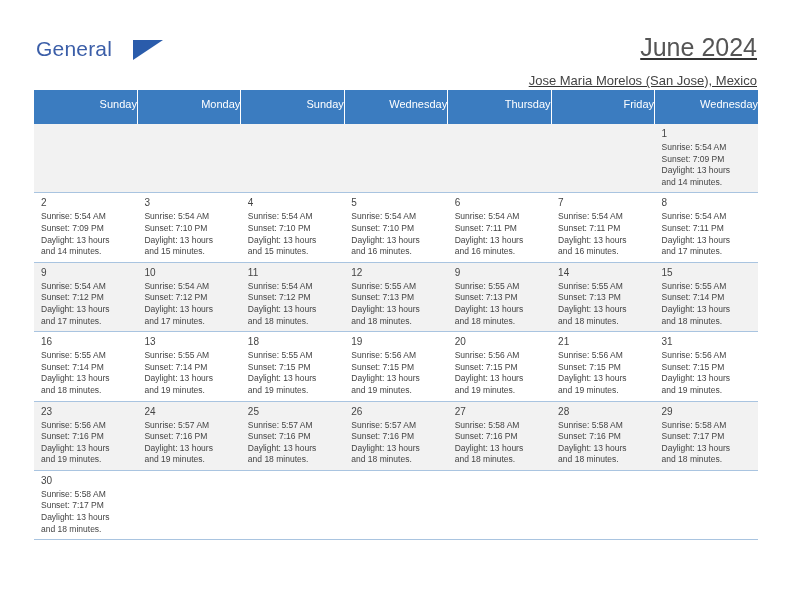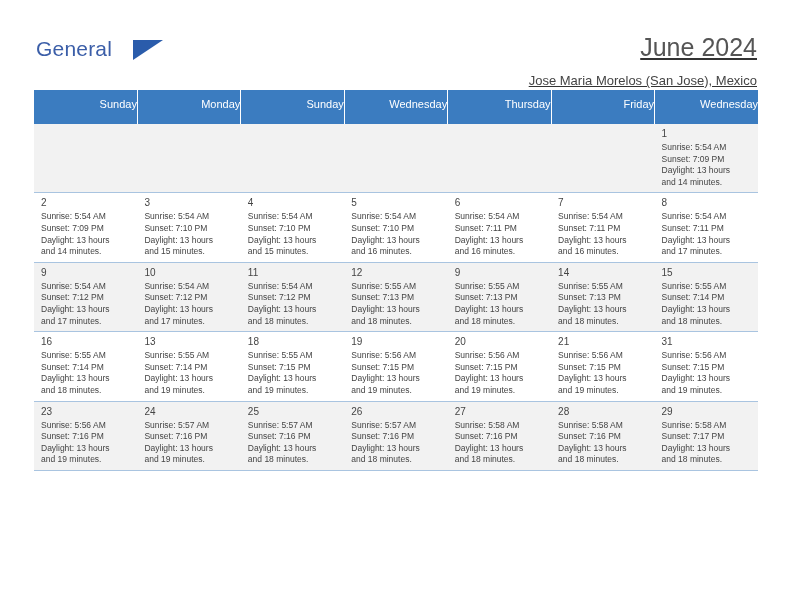--- a/index.html
+++ b/index.html
@@ -362,16 +362,31 @@
             <span class="line">and 18 minutes.</span>
           </td>
           <td>
             <span class="daynum">29</span>
             <span class="line">Sunrise: 5:58 AM</span>
             <span class="line">Sunset: 7:17 PM</span>
             <span class="line">Daylight: 13 hours</span>
             <span class="line">and 18 minutes.</span>
           </td>
         </tr>
+        <tr class="even">
+          <td>
+            <span class="daynum">30</span>
+            <span class="line">Sunrise: 5:58 AM</span>
+            <span class="line">Sunset: 7:17 PM</span>
+            <span class="line">Daylight: 13 hours</span>
+            <span class="line">and 18 minutes.</span>
+          </td>
+          <td class="empty"></td>
+          <td class="empty"></td>
+          <td class="empty"></td>
+          <td class="empty"></td>
+          <td class="empty"></td>
+          <td class="empty"></td>
+        </tr>
       </tbody>
   </table>
 
 </div>
 
 </body></html>

